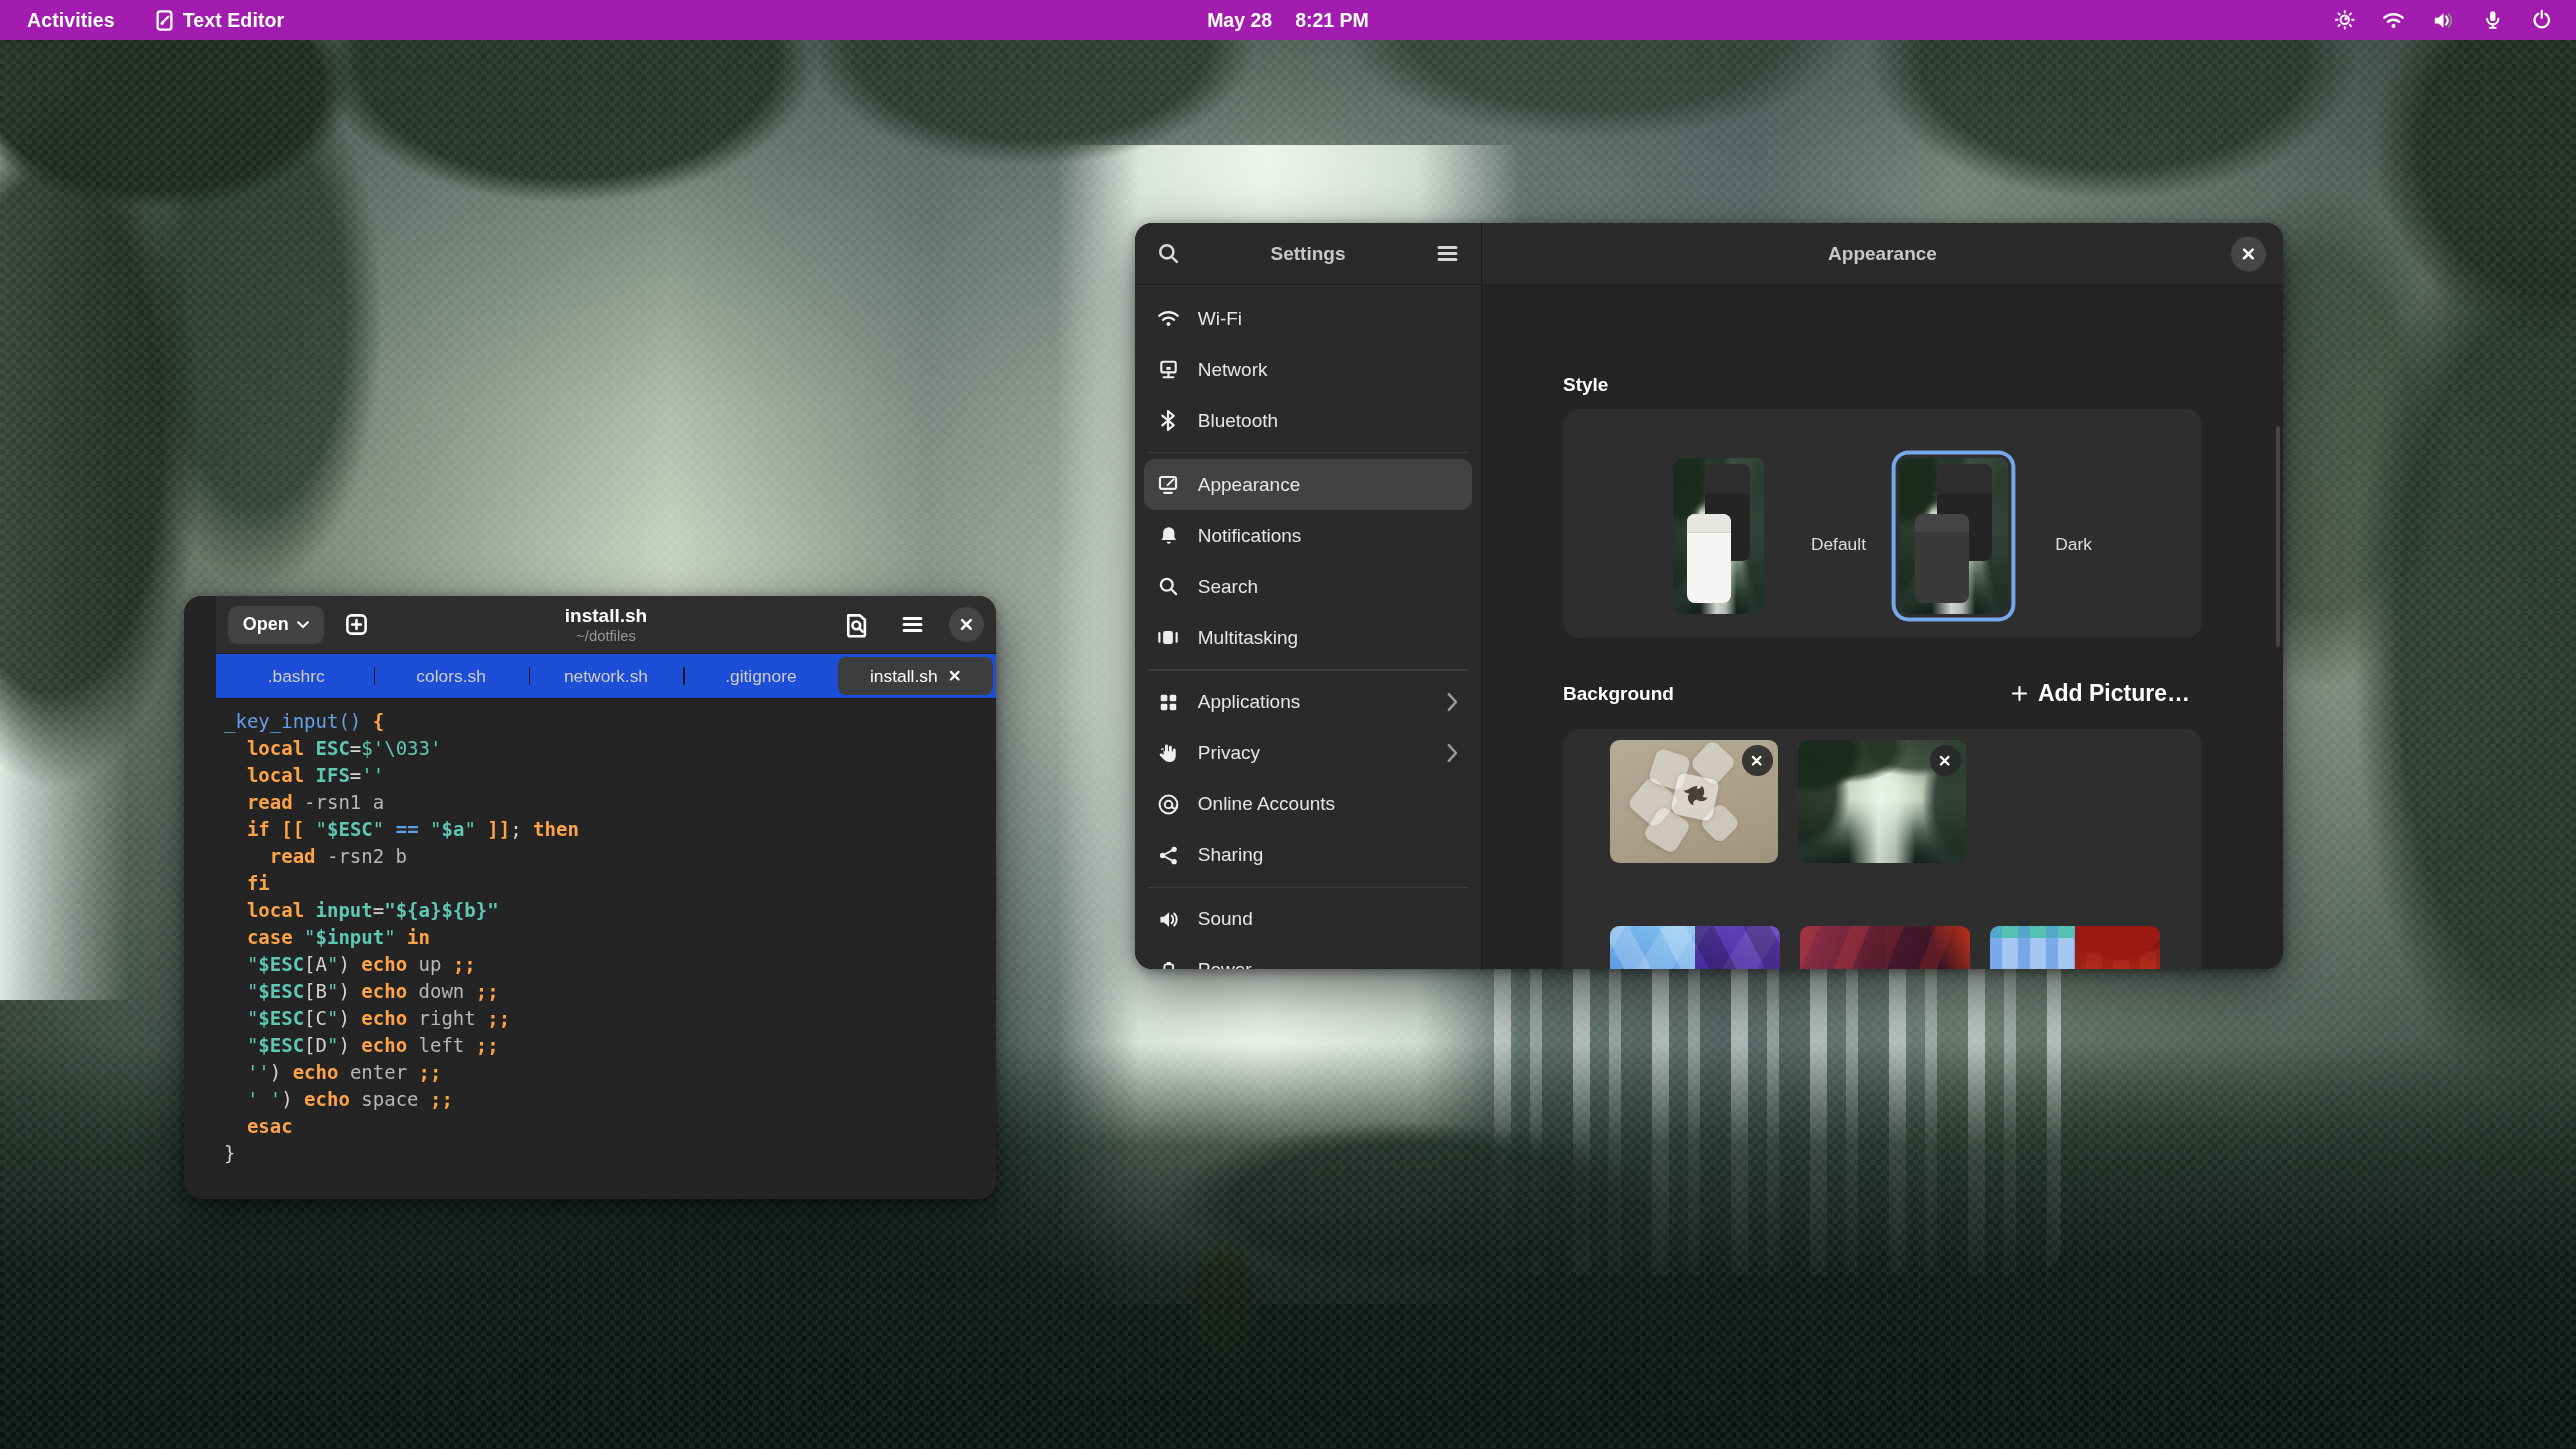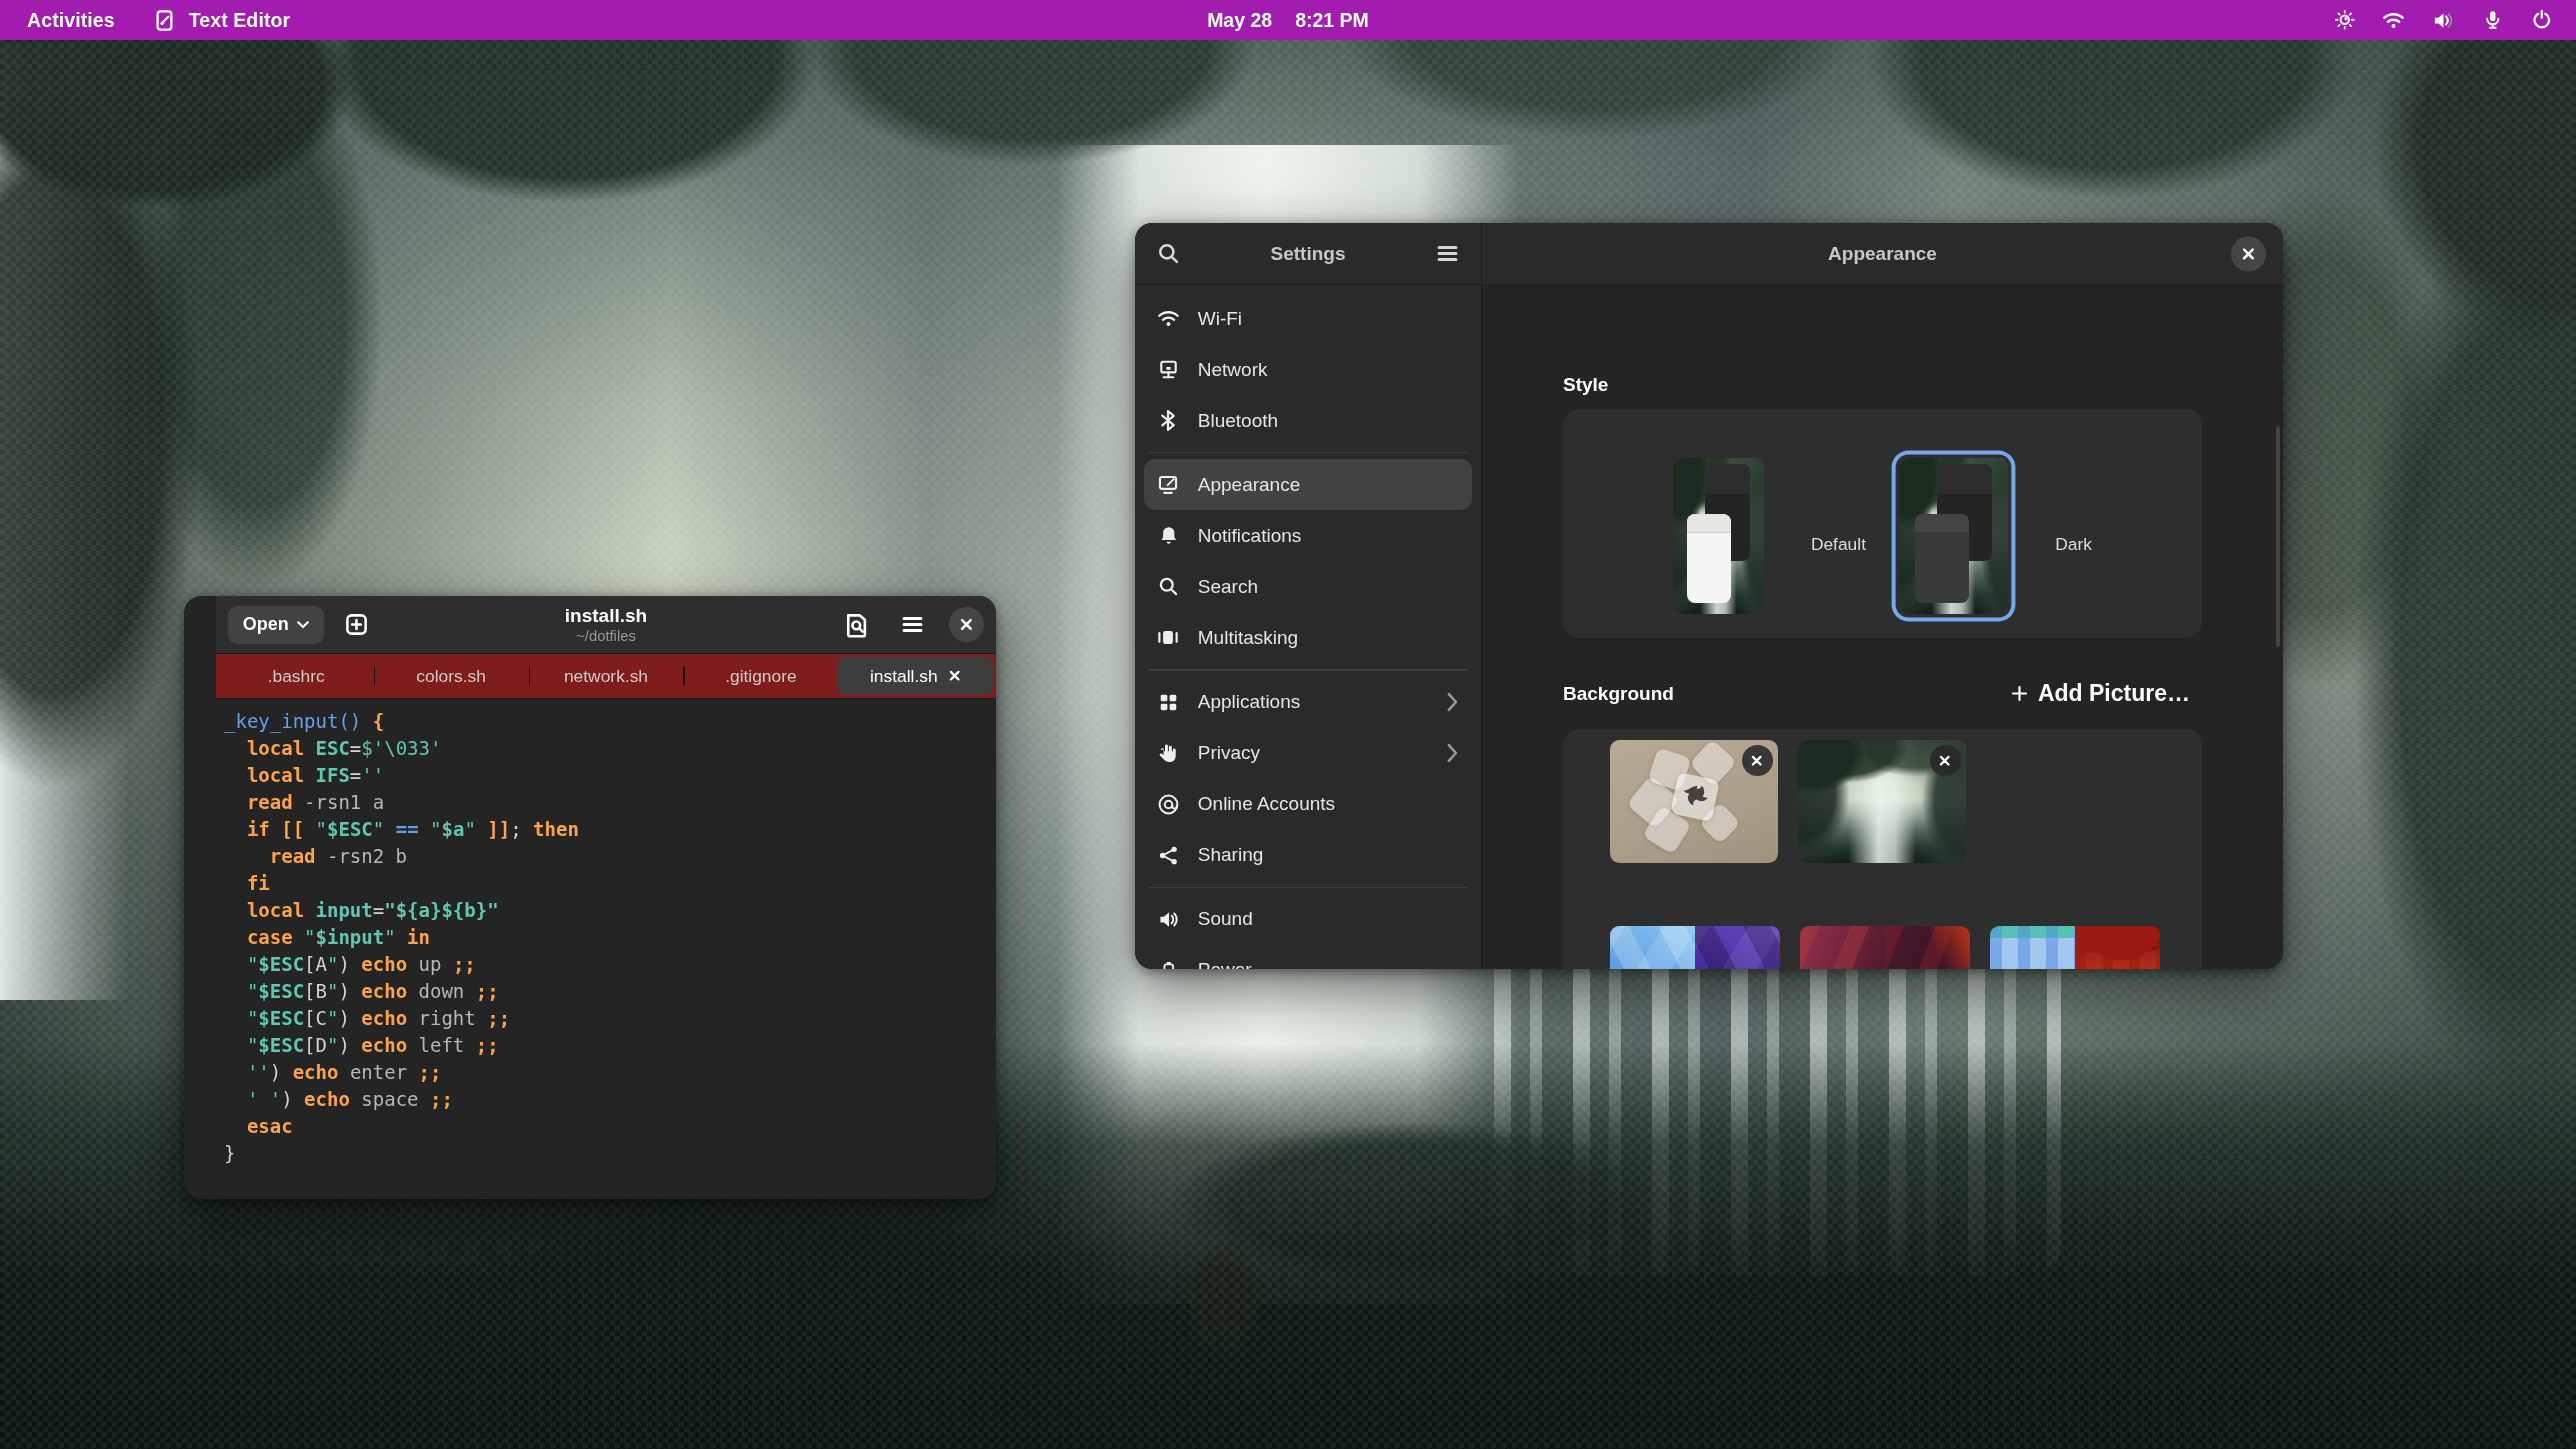--- a/index.html
+++ b/index.html
@@ -41,40 +41,40 @@
       radial-gradient(ellipse 402px 148px at 70% 95%, rgba(10,18,14,.85) 55%, transparent 72%),
       radial-gradient(ellipse 60px 101px at 47.5% 90%, rgba(186,155,58,.95) 45%, transparent 65%),
       radial-gradient(ellipse 335px 107px at 55% 83%, rgba(18,30,24,.75) 55%, transparent 75%); }
   .wp-pixel { position:absolute; inset:0; opacity:.06;
     background:repeating-conic-gradient(#fff 0% 25%, transparent 0% 50%); background-size:10.7px 10.7px; }
 
   
   .topbar { position:absolute; left:0; top:0; width:2576px; height:40px; background:#a21caf; color:#fff; display:flex; align-items:center; z-index:50; }
   .topbar .left { display:flex; align-items:center; gap:38px; padding-left:27px; }
   .tb-item { font-size:19.5px; font-weight:700; letter-spacing:0.1px; }
-  .app-ind { display:flex; align-items:flex-end; gap:13px; }
+  .app-ind { display:flex; align-items:flex-end; gap:7px; }
   .tb-clock { position:absolute; left:50%; transform:translateX(-50%); display:flex; gap:23px; font-size:19.5px; font-weight:700; }
   .tb-tray { position:absolute; right:24px; top:0; height:40px; display:flex; align-items:center; gap:27px; }
   .tb-tray svg { display:block; }
 
   
   .window { position:absolute; border-radius:17.4px; overflow:hidden; box-shadow:0 20px 60px rgba(0,0,0,.55), 0 2.7px 12px rgba(0,0,0,.4); }
 
   
   .editor { left:184px; top:596px; width:812px; height:603px; background:#242424; z-index:20;padding-left:32px; }
   .ed-header { height:58px; background:#2e2e2e; border-bottom:1.3px solid #1d1d1d; display:flex; align-items:center; padding:0 12px; position:relative; }
   .ed-open { display:flex; align-items:center; gap:8px; background:#424242; border-radius:9.4px; height:38px; padding:0 14.8px; color:#fff; font-size:18px; font-weight:700; }
   .ed-newtab { margin-left:13.4px; width:38px; height:38px; border-radius:9.4px; display:flex; align-items:center; justify-content:center; }
   .ed-titlebox { position:absolute; left:50%; top:50%; transform:translate(-50%,-50%); text-align:center; line-height:1.1; }
   .ed-title { color:#fff; font-size:19px; font-weight:700; }
   .ed-subtitle { color:#9a9996; font-size:14.8px; margin-top:1.3px; }
   .ed-actions { margin-left:auto; display:flex; align-items:center; gap:17.4px; }
   .icon-btn { width:38px; height:38px; display:flex; align-items:center; justify-content:center; border-radius:9.4px; }
   .circle-btn { width:35px; height:35px; border-radius:50%; background:#454545; display:flex; align-items:center; justify-content:center; }
-  .ed-tabs { height:45px; background:#7f1d1d; border-bottom:1.3px solid #1b1b1b; display:flex; align-items:stretch; padding:3.4px 2.7px; gap:0; }
+  .ed-tabs { height:45px; background:#1d4ed8; border-bottom:1.3px solid #1b1b1b; display:flex; align-items:stretch; padding:3.4px 2.7px; gap:0; }
   .ed-tab { flex:1; display:flex; align-items:center; justify-content:center; gap:10.7px; color:#cfcdca; font-size:17.4px; position:relative; border-radius:8px; }
   .ed-tab + .ed-tab::before { content:""; position:absolute; left:0; top:9.4px; bottom:9.4px; width:1.3px; background:#171717; }
   .ed-tab.active { background:#3d3d3d; color:#fff; font-weight:400; }
   .ed-tab.active::before, .ed-tab.active + .ed-tab::before { display:none; }
   .tab-close { font-size:17.4px; color:#e8e6e3; font-weight:700; }
   .ed-code { padding:9.4px 6.7px 0 8px; font-family:"DejaVu Sans Mono",monospace; font-size:19px; line-height:27px; white-space:pre; color:#deddda; }
   .tok-fn { color:#62a0ea; }
   .tok-kw { color:#ffa348; font-weight:700; }
   .tok-var { color:#5ec8b2; font-weight:700; }
   .tok-str { color:#5ec8b2; }

